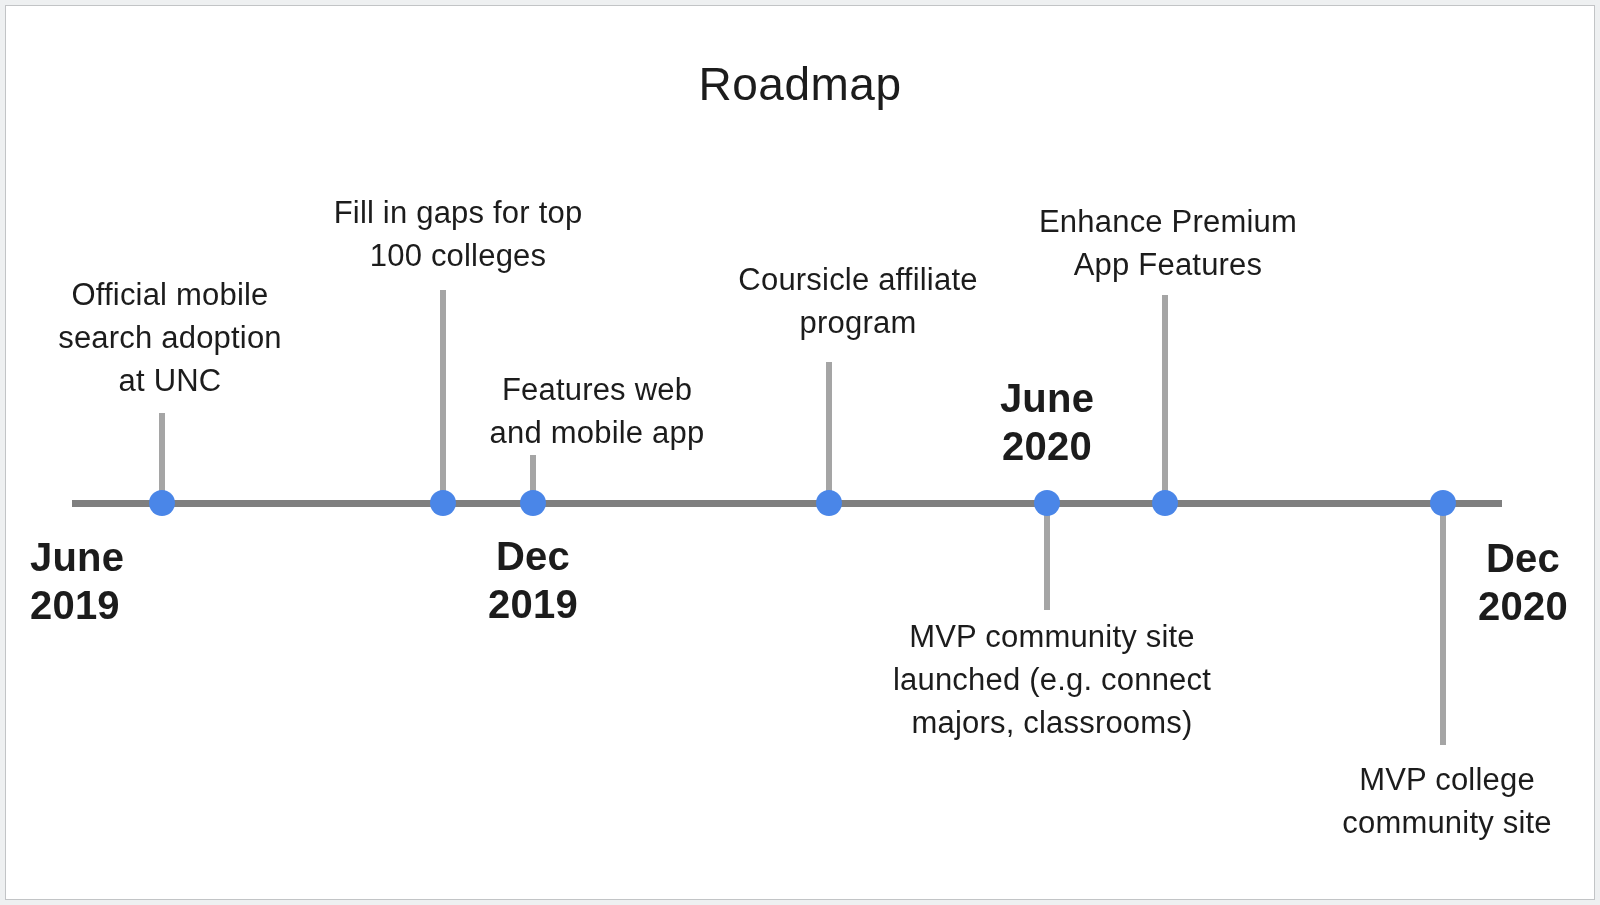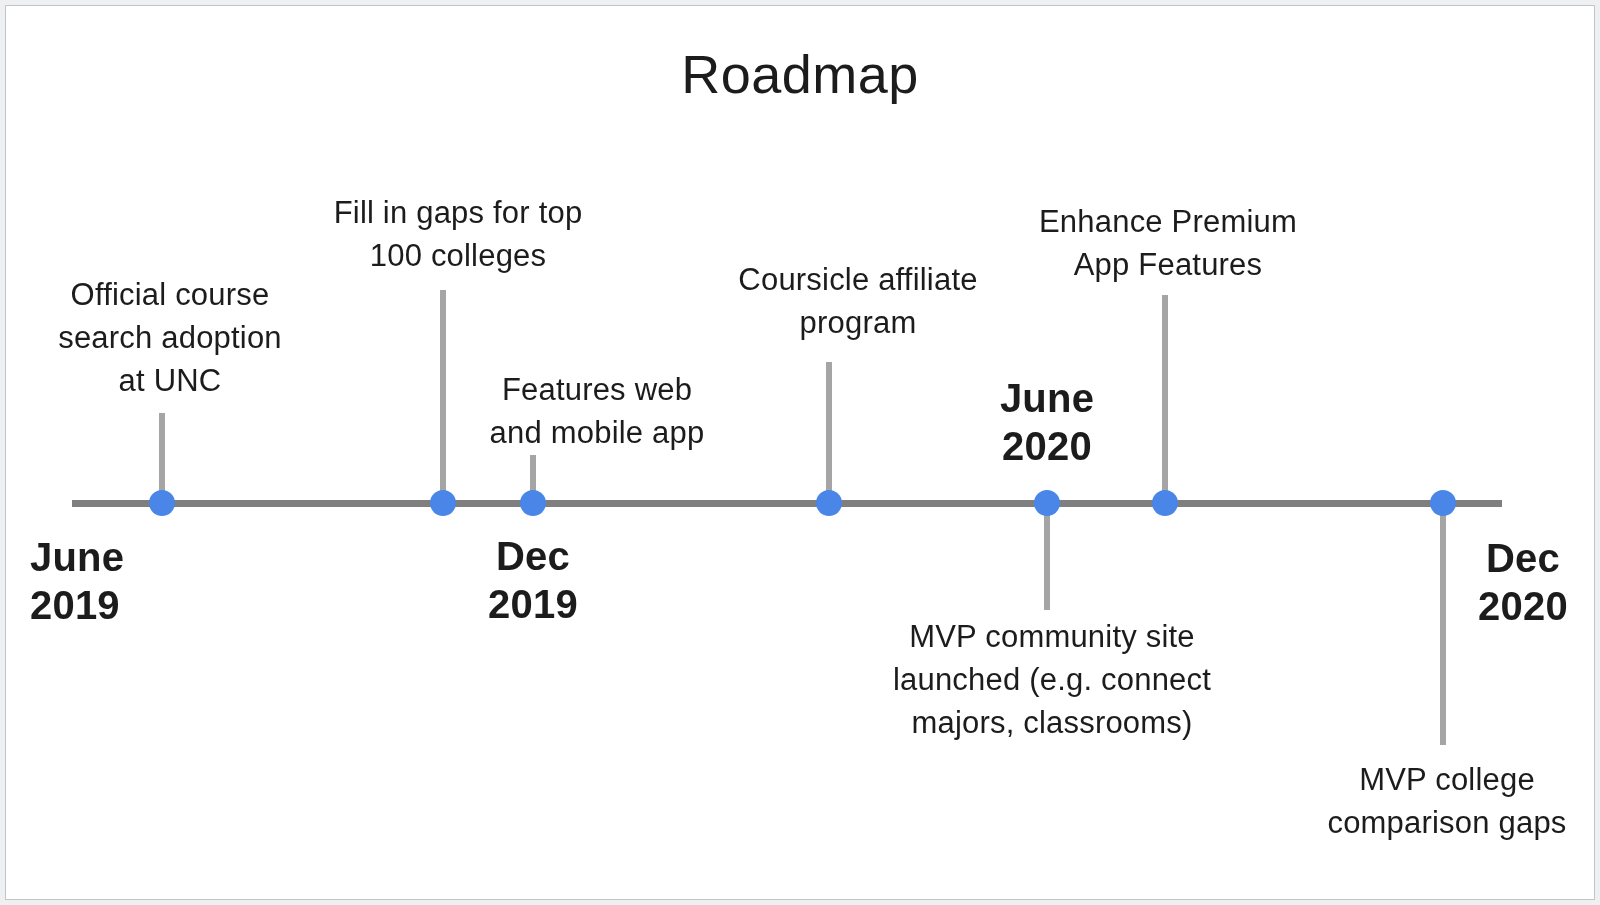--- a/index.html
+++ b/index.html
@@ -9,22 +9,22 @@
     font-family: "Liberation Sans", sans-serif;
     color: var(--text-color, #1c1c1c);
   }
   .stage { position: relative; width: 1600px; height: 905px; }
   .canvas {
     position: absolute; inset: 5px;
     background: var(--canvas-bg, #ffffff);
     border: 1px solid var(--canvas-border, #c2c4c6);
   }
   .title {
-    position: absolute; top: 43px; left: 50%; transform: translateX(-50%);
-    font-size: 54px; line-height: 62px; font-weight: 400;
+    position: absolute; top: 53px; left: 50%; transform: translateX(-50%);
+    font-size: 46px; line-height: 62px; font-weight: 400;
     white-space: nowrap; letter-spacing: 0.5px;
   }
   .axis {
     position: absolute; height: 7px;
     background: var(--timeline-line, #7f7f7f);
   }
   .connector {
     position: absolute; width: 6px;
     background: var(--connector-line, #a5a5a5);
   }
@@ -46,21 +46,21 @@
 </style>
 </head>
 <body>
 
 <div class="stage" id="stage">
   <div class="canvas"></div>
   <h1 class="title">Roadmap</h1>
   <div class="axis" id="timeline-axis" style="left: 72px; width: 1430px; top: 499.5px;"></div>
 <div class="connector" style="left: 159px; top: 413px; height: 90px;"></div>
     <div class="dot" style="left: 149px; top: 490px;"></div>
-    <div class="event-label" style="left: 170px; top: 273px;">Official course
+    <div class="event-label" style="left: 170px; top: 273px;">Official mobile
 search adoption
 at UNC</div>
     <div class="connector" style="left: 440px; top: 290px; height: 213px;"></div>
     <div class="dot" style="left: 430px; top: 490px;"></div>
     <div class="event-label" style="left: 458px; top: 191px;">Fill in gaps for top
 100 colleges</div>
     <div class="connector" style="left: 530px; top: 455px; height: 48px;"></div>
     <div class="dot" style="left: 520px; top: 490px;"></div>
     <div class="event-label" style="left: 597px; top: 368px;">Features web
 and mobile app</div>
@@ -73,21 +73,21 @@
     <div class="event-label" style="left: 1168px; top: 200px;">Enhance Premium
 App Features</div>
     <div class="connector" style="left: 1044px; top: 503px; height: 107px;"></div>
     <div class="dot" style="left: 1034px; top: 490px;"></div>
     <div class="event-label" style="left: 1052px; top: 615px;">MVP community site
 launched (e.g. connect
 majors, classrooms)</div>
     <div class="connector" style="left: 1440px; top: 503px; height: 242px;"></div>
     <div class="dot" style="left: 1430px; top: 490px;"></div>
     <div class="event-label" style="left: 1447px; top: 758px;">MVP college
-comparison gaps</div>
+community site</div>
     <div class="date-label left" style="left: 30px; top: 533px;">June
 2019</div>
     <div class="date-label center" style="left: 533px; top: 532px;">Dec
 2019</div>
     <div class="date-label center" style="left: 1047px; top: 374px;">June
 2020</div>
     <div class="date-label center" style="left: 1523px; top: 534px;">Dec
 2020</div>
   </div>
 

